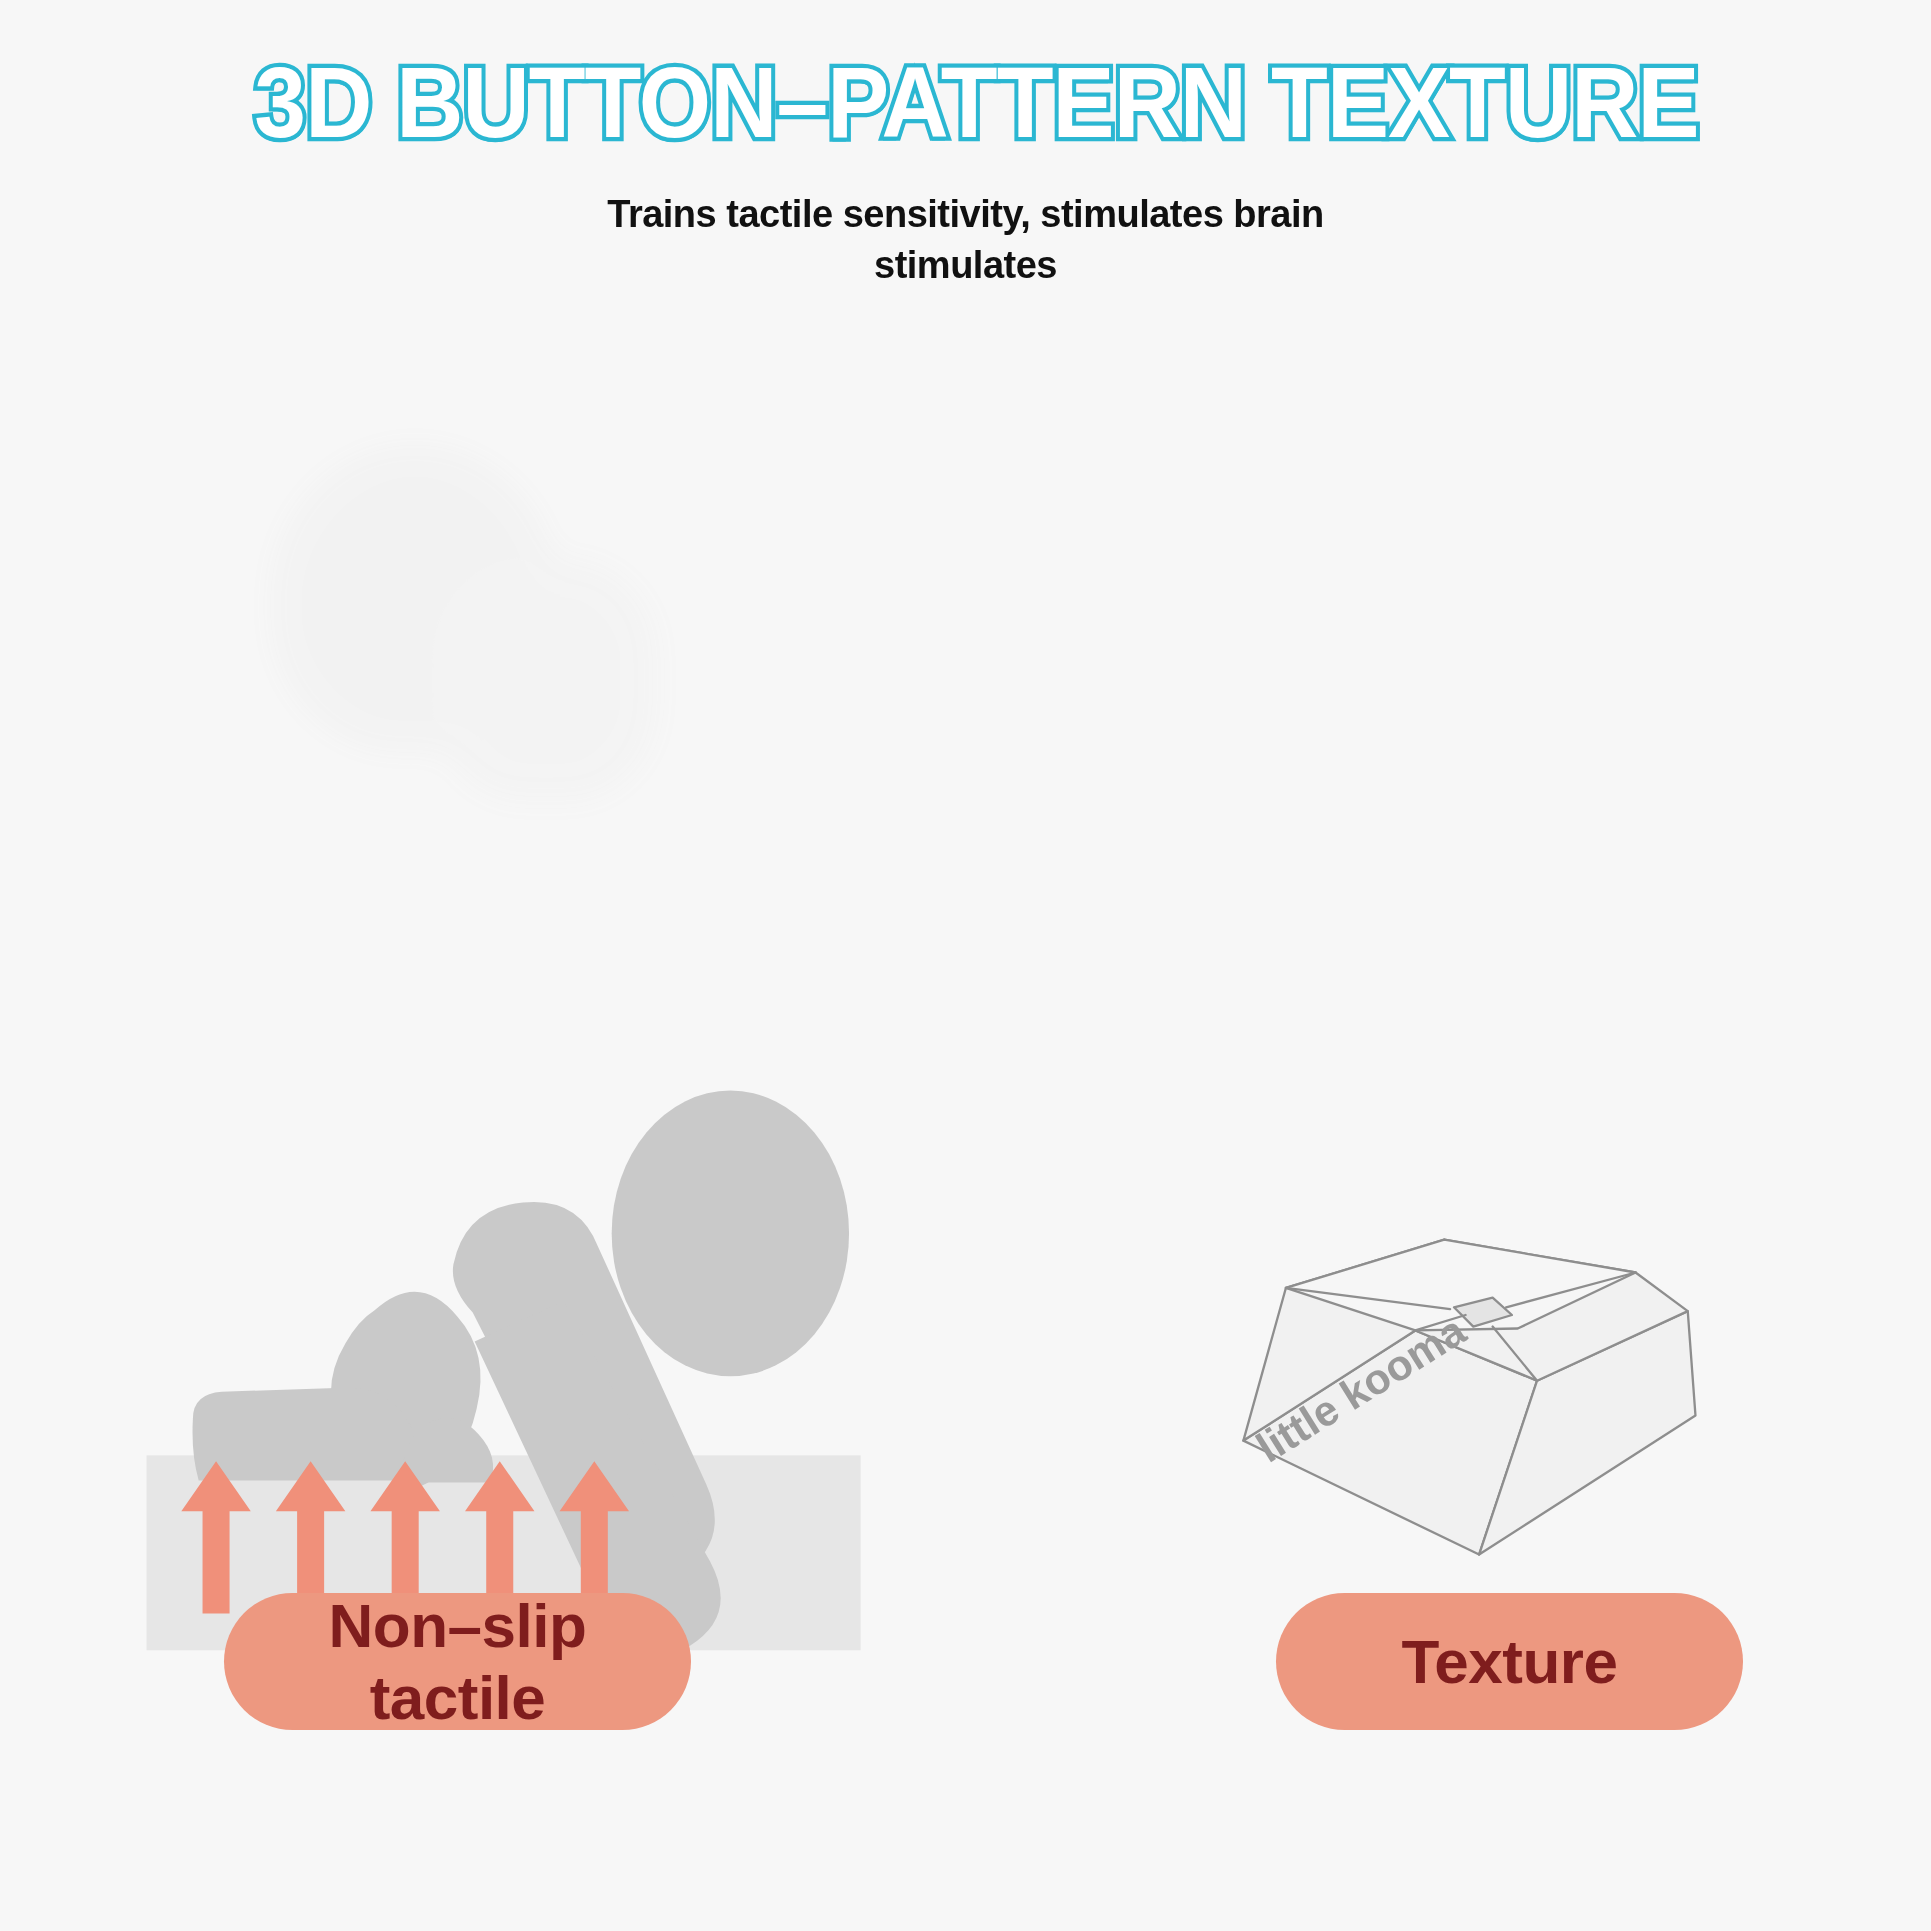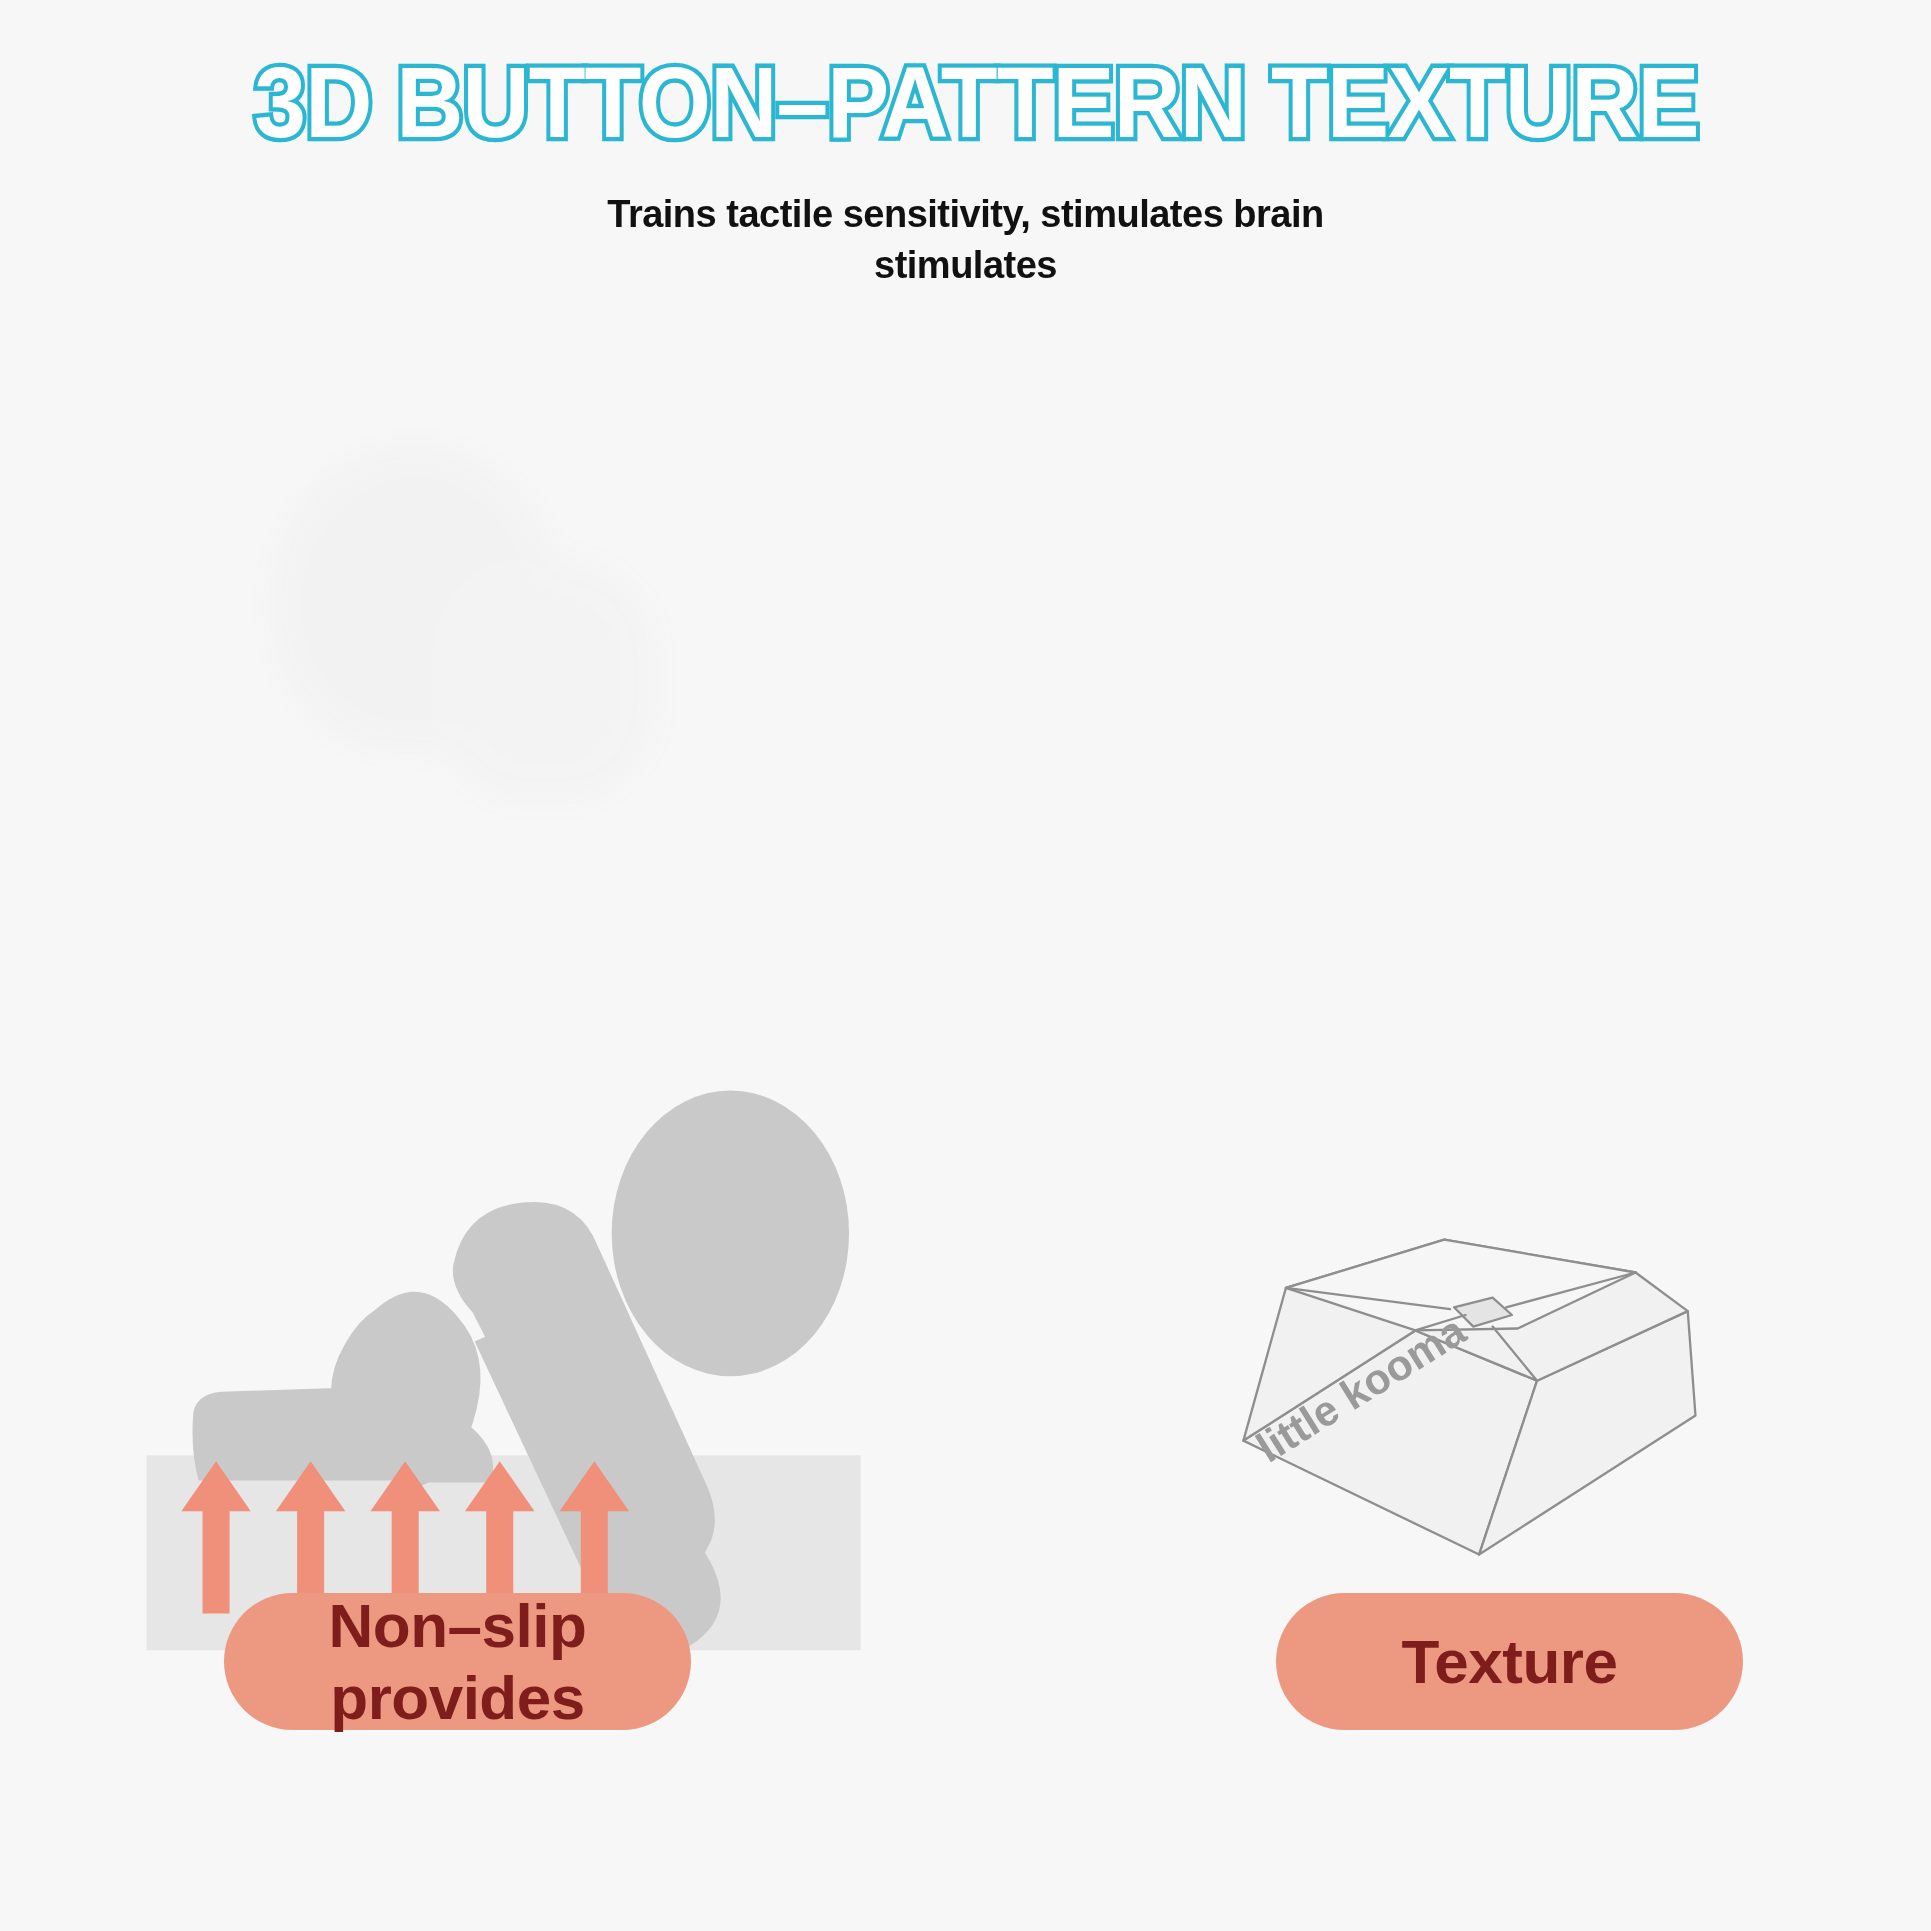--- a/index.html
+++ b/index.html
@@ -231,21 +231,21 @@
       <path fill="none" d="M 62 64 L 232 86"></path>
     </g>
 
     <text x="44" y="246" transform="rotate(-32 44 246)" font-family="Liberation Sans, sans-serif" font-size="44" font-weight="bold" fill="#9a9a9a">little kooma</text>
   </svg>
 </div>
 
 <div class="pill pill-left">
   <div>
     <span class="ln">Non–slip</span>
-    <span class="ln">provides</span>
+    <span class="ln">tactile</span>
   </div>
 </div>
 
 <div class="pill pill-right">
   <div>
     <span class="ln">Texture</span>
   </div>
 </div>
 
 

